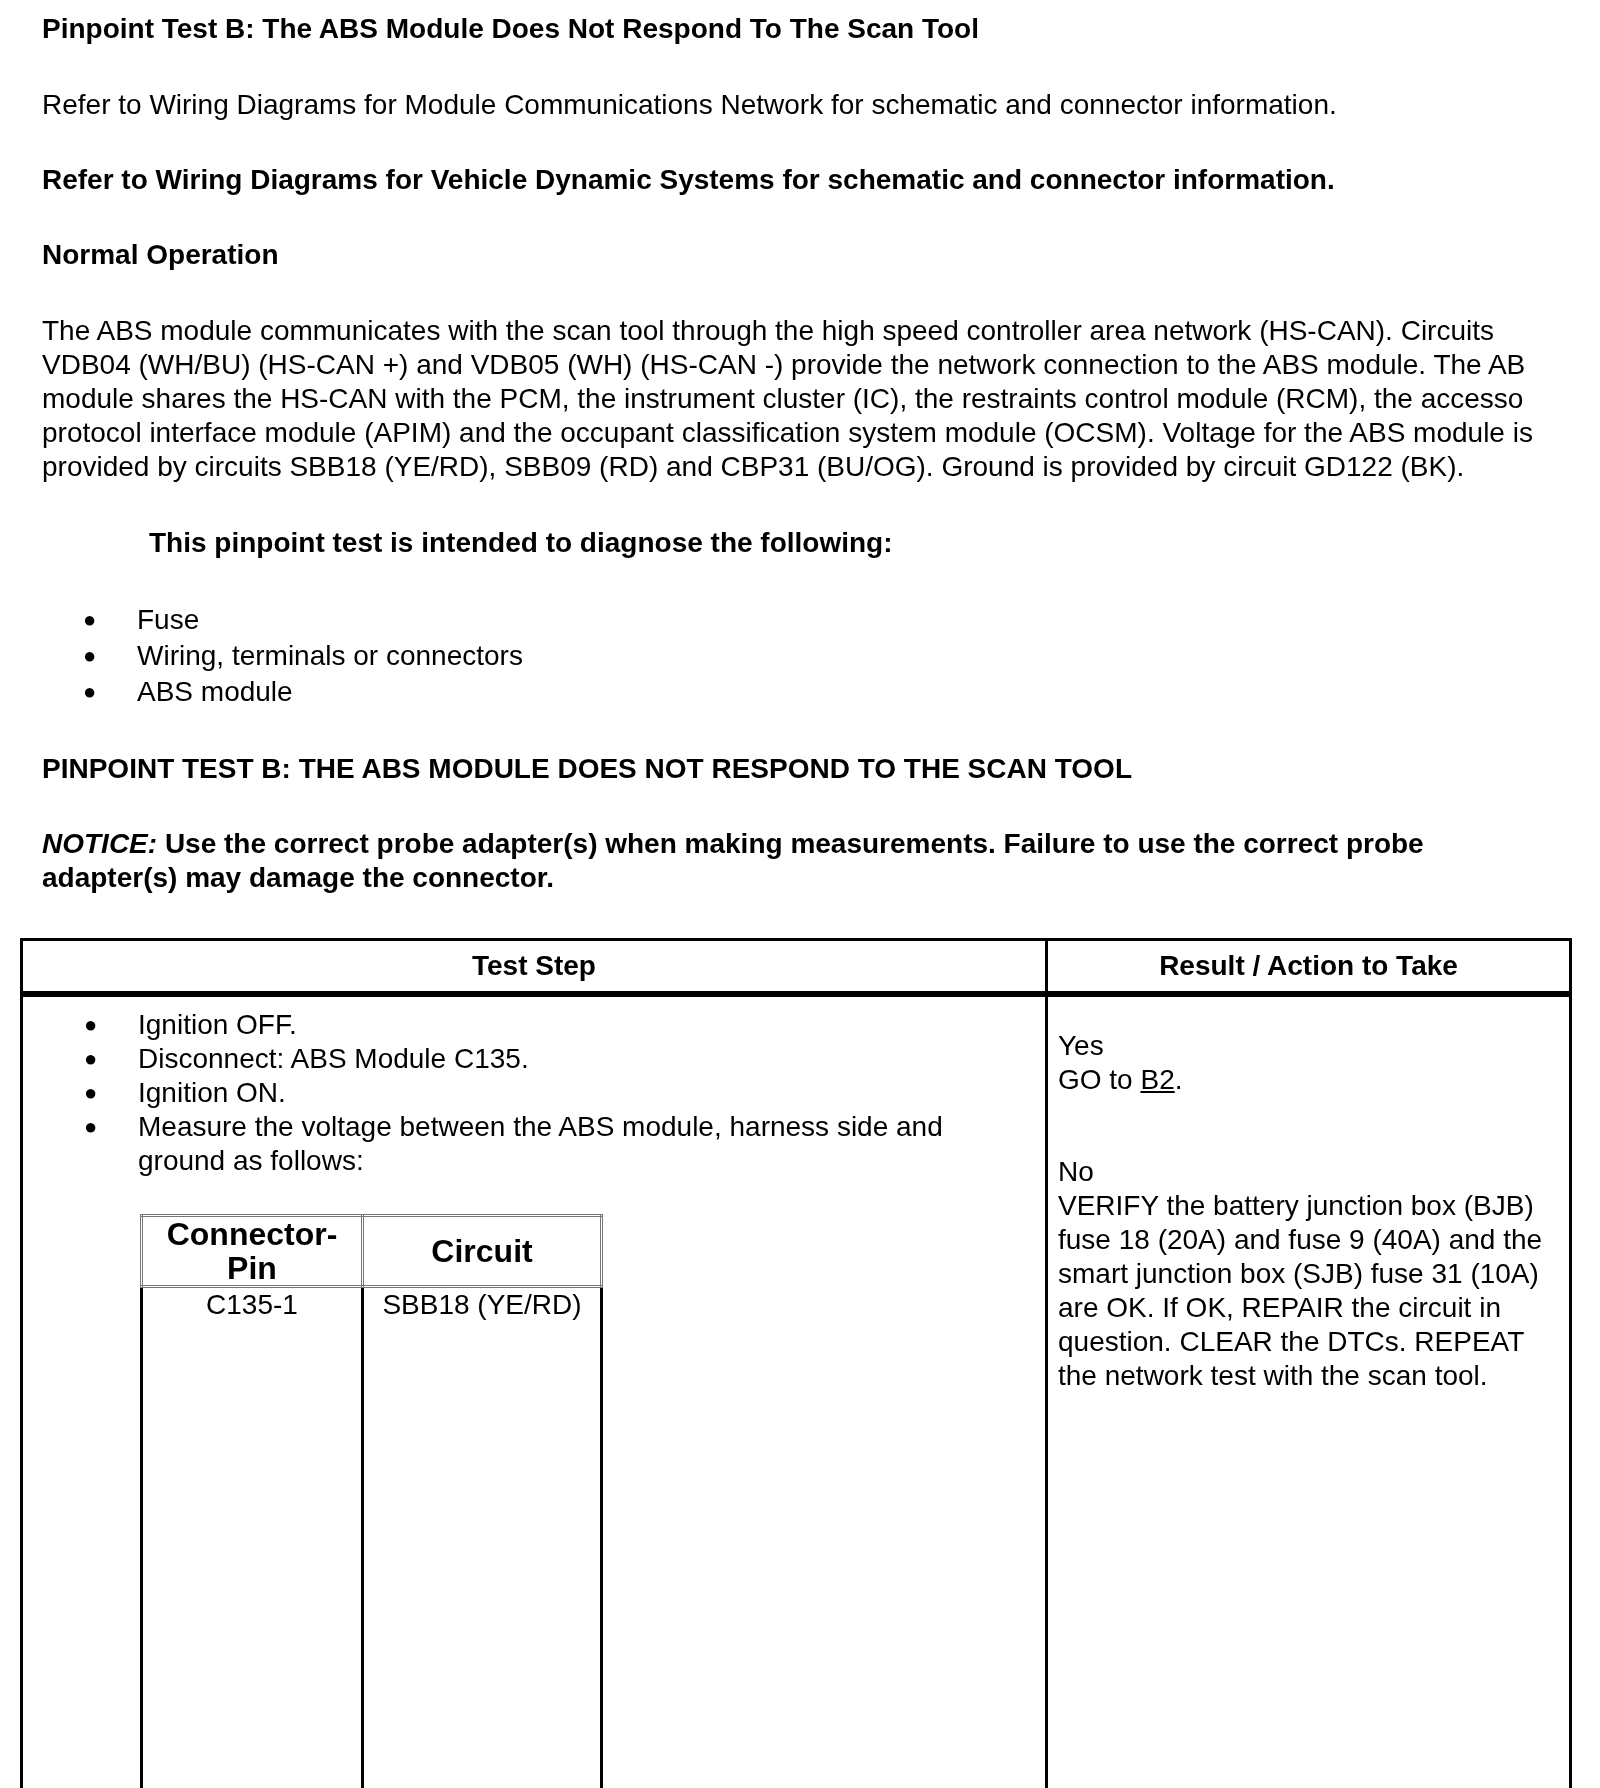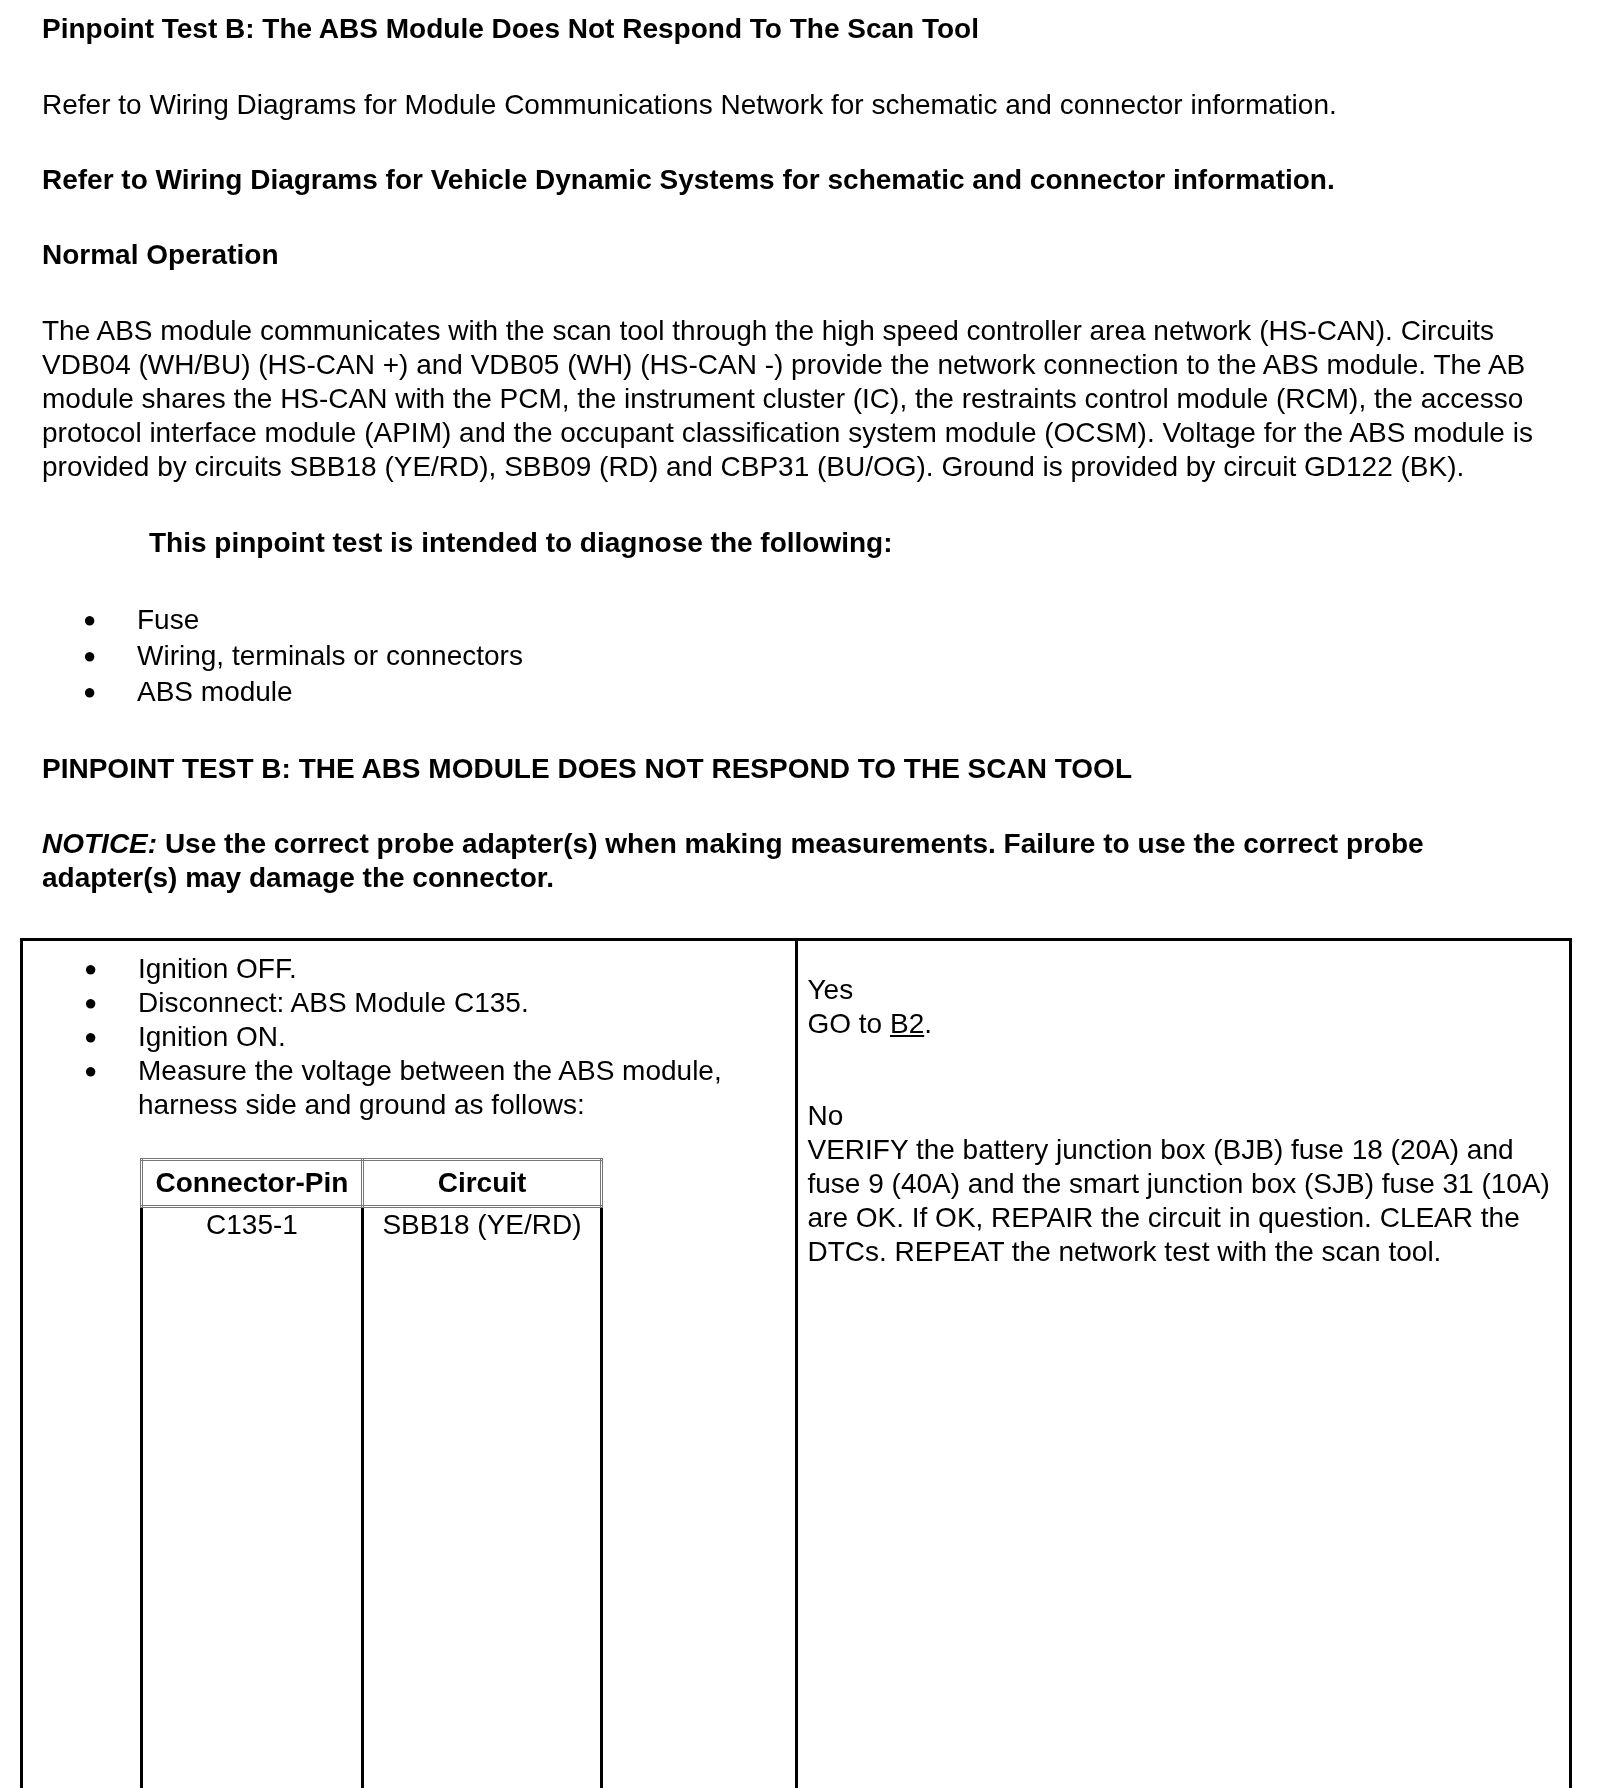--- a/index.html
+++ b/index.html
@@ -34,21 +34,21 @@
   table.main .hdr td { font-weight: bold; text-align: center; height: 48px; vertical-align: middle; border-bottom-width: 6px; }
   table.main .step-hdr td { font-weight: bold; padding: 4px 10px 6px 8px; height: 74px; border-bottom-width: 6px; }
   table.main .step-body td { height: 620px; }
   .steps { list-style: none; margin: 10px 0 0 0; padding: 0; }
   .steps li { position: relative; padding-left: 114px; padding-right: 40px; }
   .steps .bullet { left: 60px; }
   .subtable {
     margin: 36px 0 0 116px; border-collapse: collapse; table-layout: fixed;
   }
   .subtable td, .subtable th {
-    border: 3px double #777; font-size: 28px; text-align: center; height: 44px; padding: 0 4px;
+    border: 3px double #777; font-size: 32px; text-align: center; height: 44px; padding: 0 4px;
   }
   .subtable th { font-weight: bold; }
   .subtable .c1 { width: 210px; }
   .subtable .c2 { width: 228px; }
   .result { padding: 8px 10px; }
   .result .lbl { font-weight: normal; margin-top: 24px; }
   .result .gap { height: 34px; }
   .link { text-decoration: underline; cursor: pointer; }
 </style>
 </head>
@@ -71,20 +71,24 @@
   <li><span class="bullet">●</span><span>Fuse</span></li>
   <li><span class="bullet">●</span><span>Wiring, terminals or connectors</span></li>
   <li><span class="bullet">●</span><span>ABS module</span></li>
 </ul>
 
 <div class="t b pt-caps">PINPOINT TEST B: THE ABS MODULE DOES NOT RESPOND TO THE SCAN TOOL</div>
 <div class="t b notice"><i>NOTICE:</i><span> Use the correct probe adapter(s) when making measurements. Failure to use the correct probe adapter(s) may damage the connector.</span></div>
 
 <table class="main">
   <tbody>
+      <tr class="hdr">
+    <td class="col1">Test Step</td>
+    <td>Result / Action to Take</td>
+  </tr>
   <tr class="step-body">
     <td>
       <ul class="steps">
         <li><span class="bullet">●</span><span>Ignition OFF.</span></li>
         <li><span class="bullet">●</span><span>Disconnect: ABS Module C135.</span></li>
         <li><span class="bullet">●</span><span>Ignition ON.</span></li>
         <li><span class="bullet">●</span><span>Measure the voltage between the ABS module, harness side and ground as follows:</span></li>
       </ul>
       <table class="subtable">
         <tbody>

